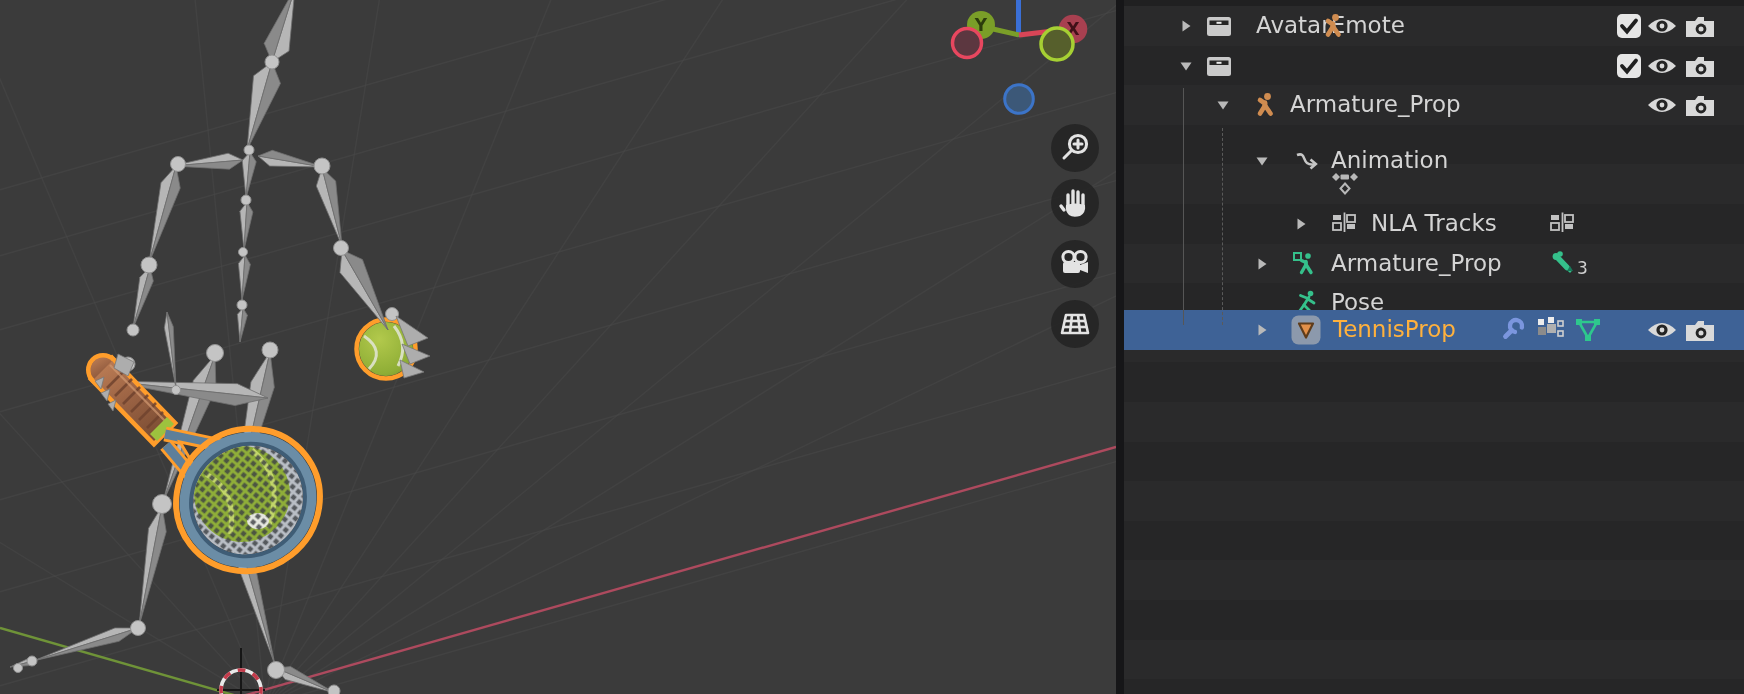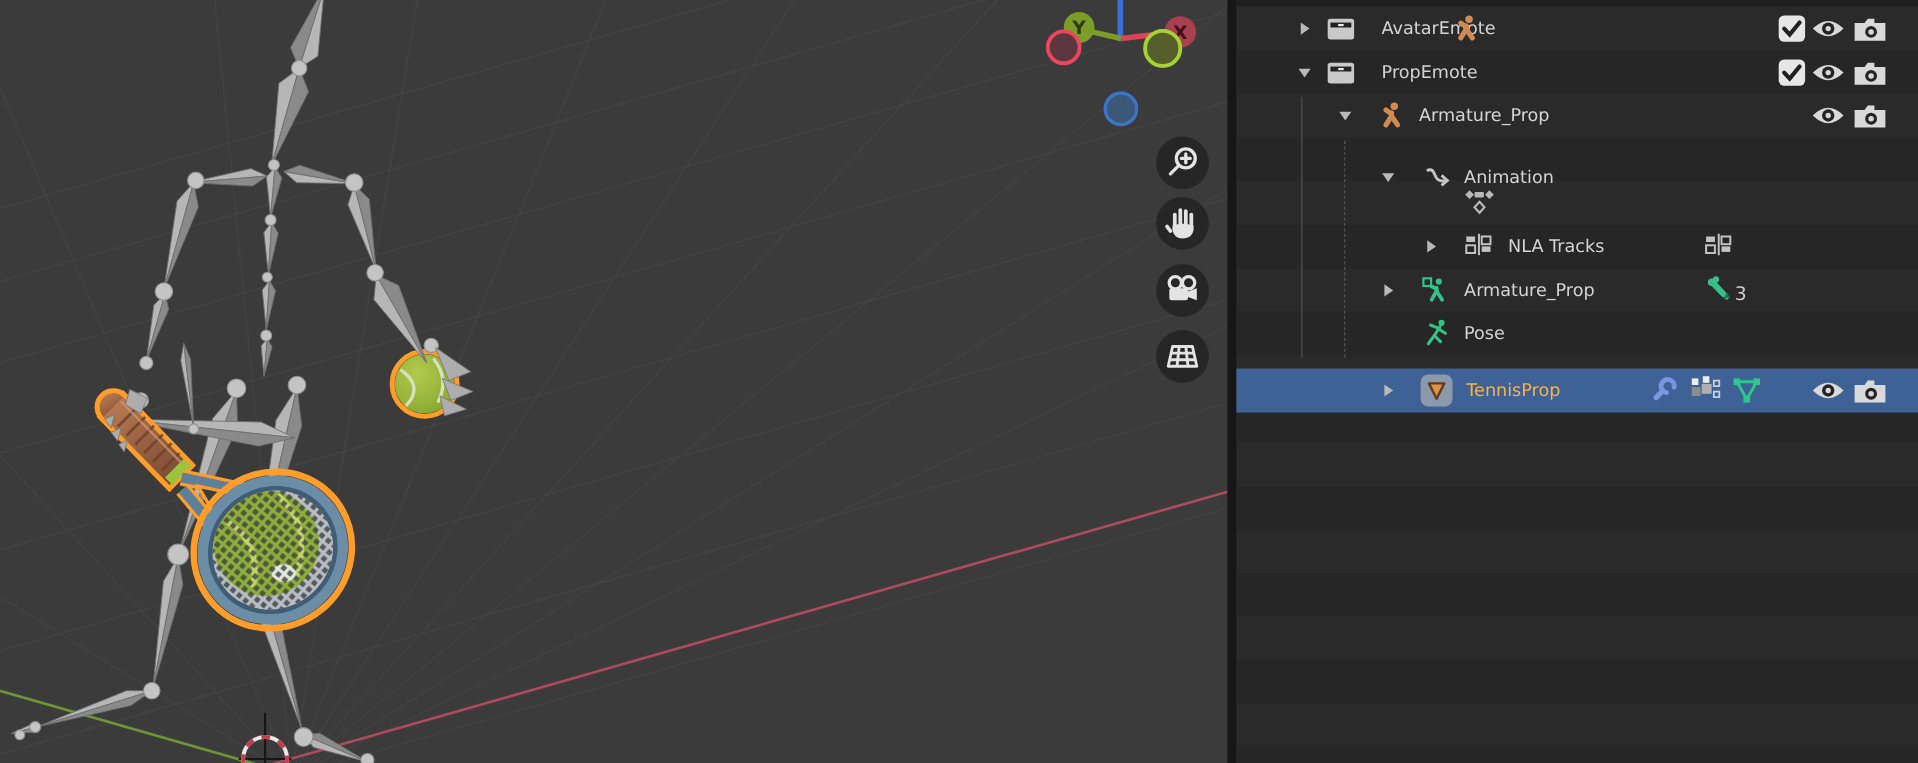--- a/index.html
+++ b/index.html
@@ -17,21 +17,21 @@
      background-image:repeating-linear-gradient(#2a2a2b 0 39.6px,#262627 39.6px 79.2px);
      background-position:0 6px;}
   #outliner .topgap{position:absolute;left:0;top:0;right:0;height:6px;background:#202021;}
   .connector{position:absolute;width:0;border-left:1.5px solid #565656;}
   .connector.dashed{border-left-style:dashed;border-left-color:#5a5a5a;}
   .row{position:absolute;left:0;right:0;height:39.6px;}
   .row.sel{background:var(--row-sel,#3e6296);}
   .row .expander{position:absolute;top:12px;width:16px;height:16px;}
   .row .oicon{position:absolute;top:5px;width:30px;height:30px;}
   .row .oicon svg,.row .expander svg{display:block;width:100%;height:100%;}
-  .row .label{position:absolute;top:0;line-height:39.6px;font-size:16px;color:var(--txt,#d4d4d4);white-space:pre;}
+  .row .label{position:absolute;top:0;line-height:39.6px;font-size:23px;color:var(--txt,#d4d4d4);white-space:pre;}
   .row.sel .label.active{color:var(--txt-active,#ffb13d);}
   .row .badge{position:absolute;top:14px;font-size:17px;color:#cfcfcf;}
   .rt{position:absolute;top:7px;width:32px;height:26px;}
   .rt svg{display:block;width:100%;height:100%;}
 </style>
 </head>
 <body>
 
 <div id="app" style="--vp-bg: #3b3b3b; --row-sel: #3e6296; --txt: #d4d4d4; --txt-active: #ffb13d;">
 
@@ -328,21 +328,20 @@
               <path d="M2.5 4.5 L13.5 4.5 L8 12.5 Z" fill="#b9b9b9"></path>
             </svg>
           </span>
           <span class="oicon" style="left:80px">
             <svg viewBox="0 0 30 30">
               <rect x="3" y="6" width="24" height="19" rx="2.5" fill="#c9c9c9"></rect>
               <rect x="5.5" y="9.5" width="19" height="4.5" fill="#242424"></rect>
               <rect x="12.5" y="10.8" width="5" height="2" fill="#ededed"></rect>
             </svg>
           </span>
-          <span class="label" style="left:132px">PropEmote</span>
           <span class="rt" style="left:489px">
             <svg viewBox="0 0 26 26">
               <rect x="1" y="1" width="24" height="24" rx="5" fill="#e6e6e6"></rect>
               <path d="M6,13 L11,18.5 L20,7.5" fill="none" stroke="#202020" stroke-width="3.8" stroke-linecap="round"></path>
             </svg>
           </span>
           <span class="rt" style="left:522px">
             <svg viewBox="0 0 32 24">
               <path d="M2,12 Q16,-2 30,12 Q16,26 2,12 Z" fill="#d9d9d9"></path>
               <circle cx="16" cy="12" r="5.6" fill="#242424"></circle>
@@ -492,21 +491,21 @@
                 <path d="M18,9 L13,17"></path>
                 <path d="M17,10.5 L9.5,7.5"></path>
                 <path d="M17.5,11.5 L23,15"></path>
                 <path d="M13,17 L18.5,22.5"></path>
                 <path d="M13,17 L7.5,24.5"></path>
               </g>
             </svg>
           </span>
           <span class="label" style="left:207px">Pose</span>
         </div>
-        <div class="row sel" style="top: 335px;">
+        <div class="row sel" style="top: 310px;">
           <span class="expander" style="left:130px">
             <svg viewBox="0 0 16 16">
               <path d="M4.5 2.5 L12.5 8 L4.5 13.5 Z" fill="#b9b9b9"></path>
             </svg>
           </span>
           <span class="oicon" style="left:167px">
             <svg viewBox="0 0 30 30">
               <rect x="0.5" y="0.5" width="29" height="29" rx="7" fill="#8c99ac"></rect>
               <path d="M8,8.5 L22,8.5 L15,22.5 Z" fill="#e2904a" stroke="#5f3c1b" stroke-width="2.2" stroke-linejoin="round"></path>
             </svg>

